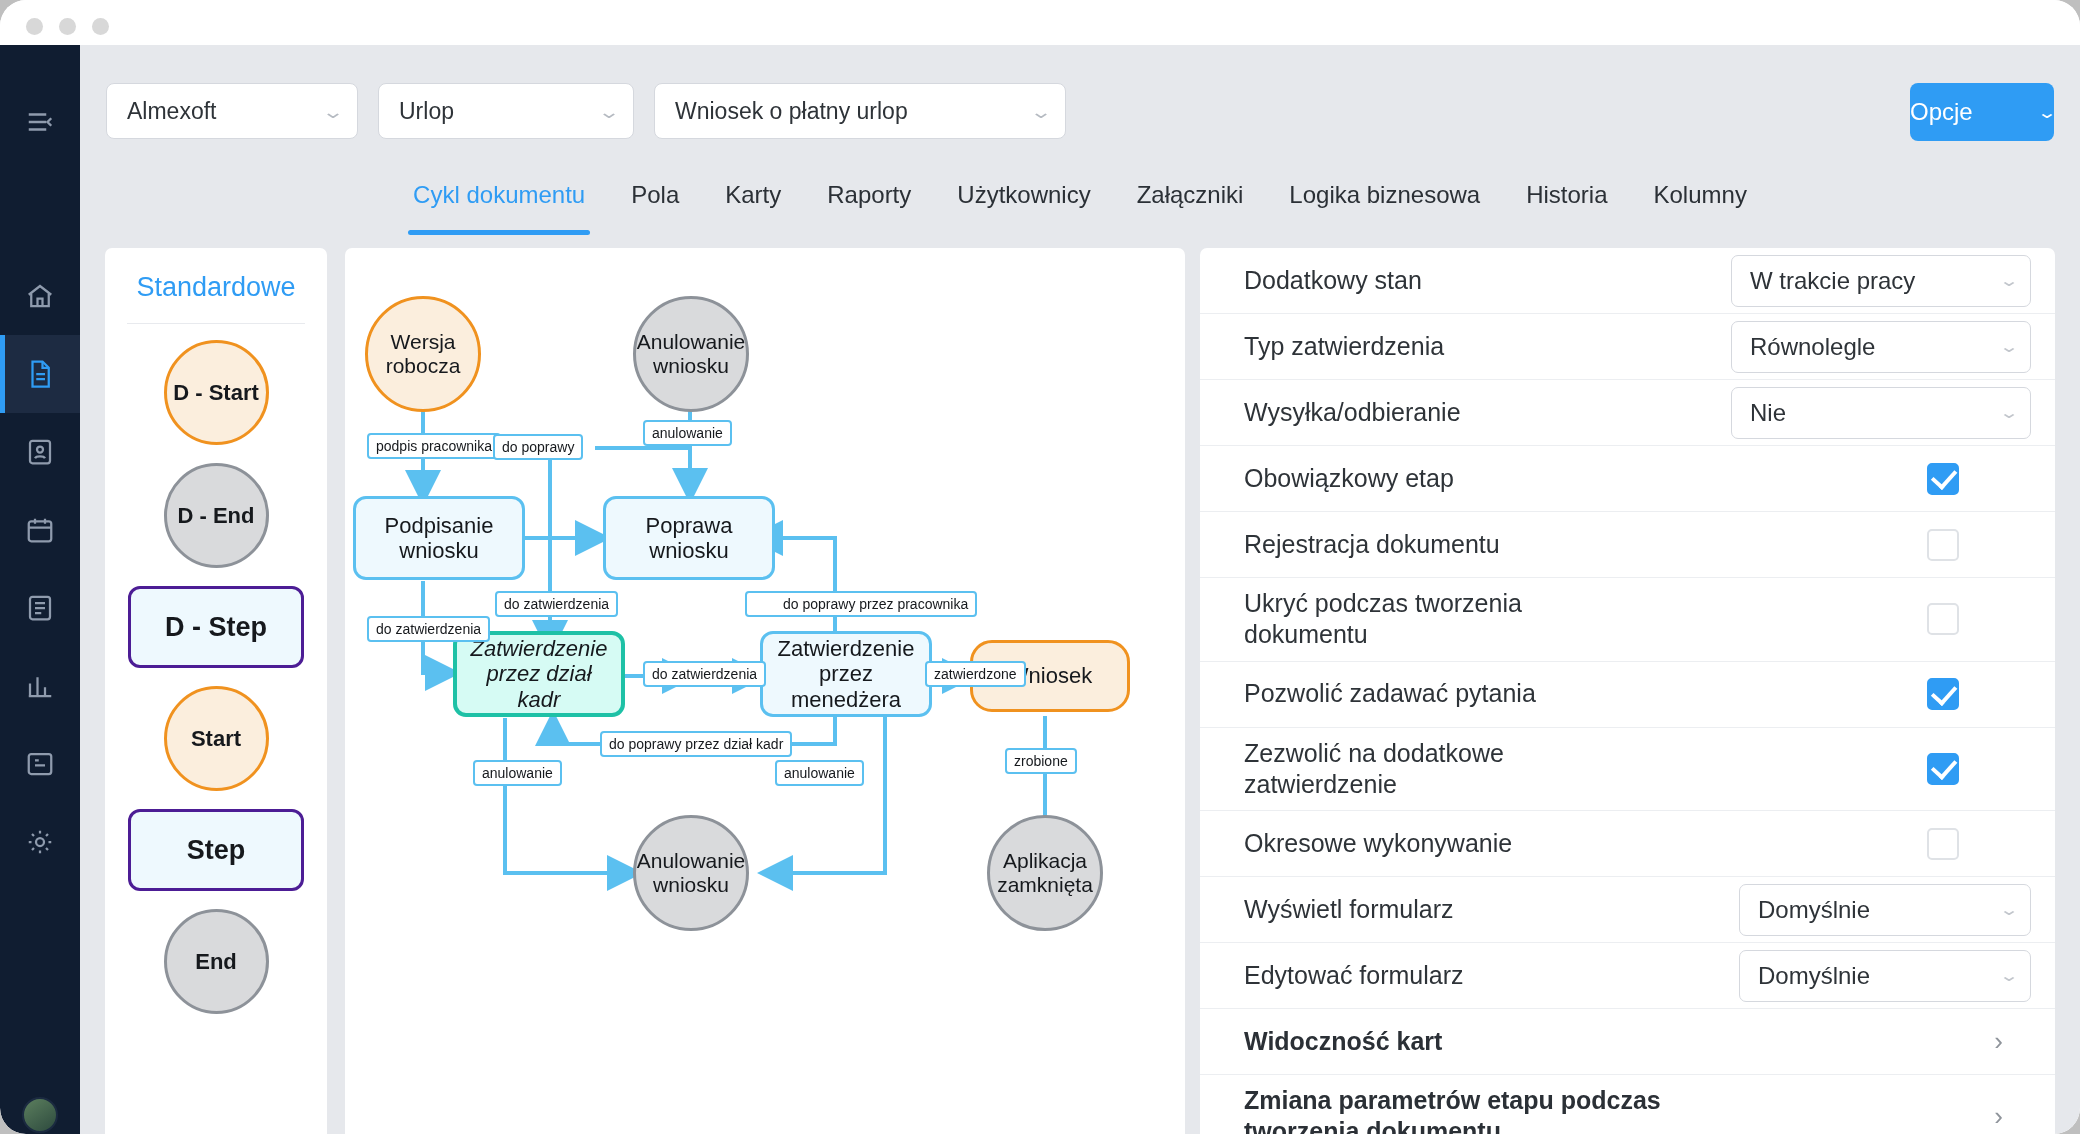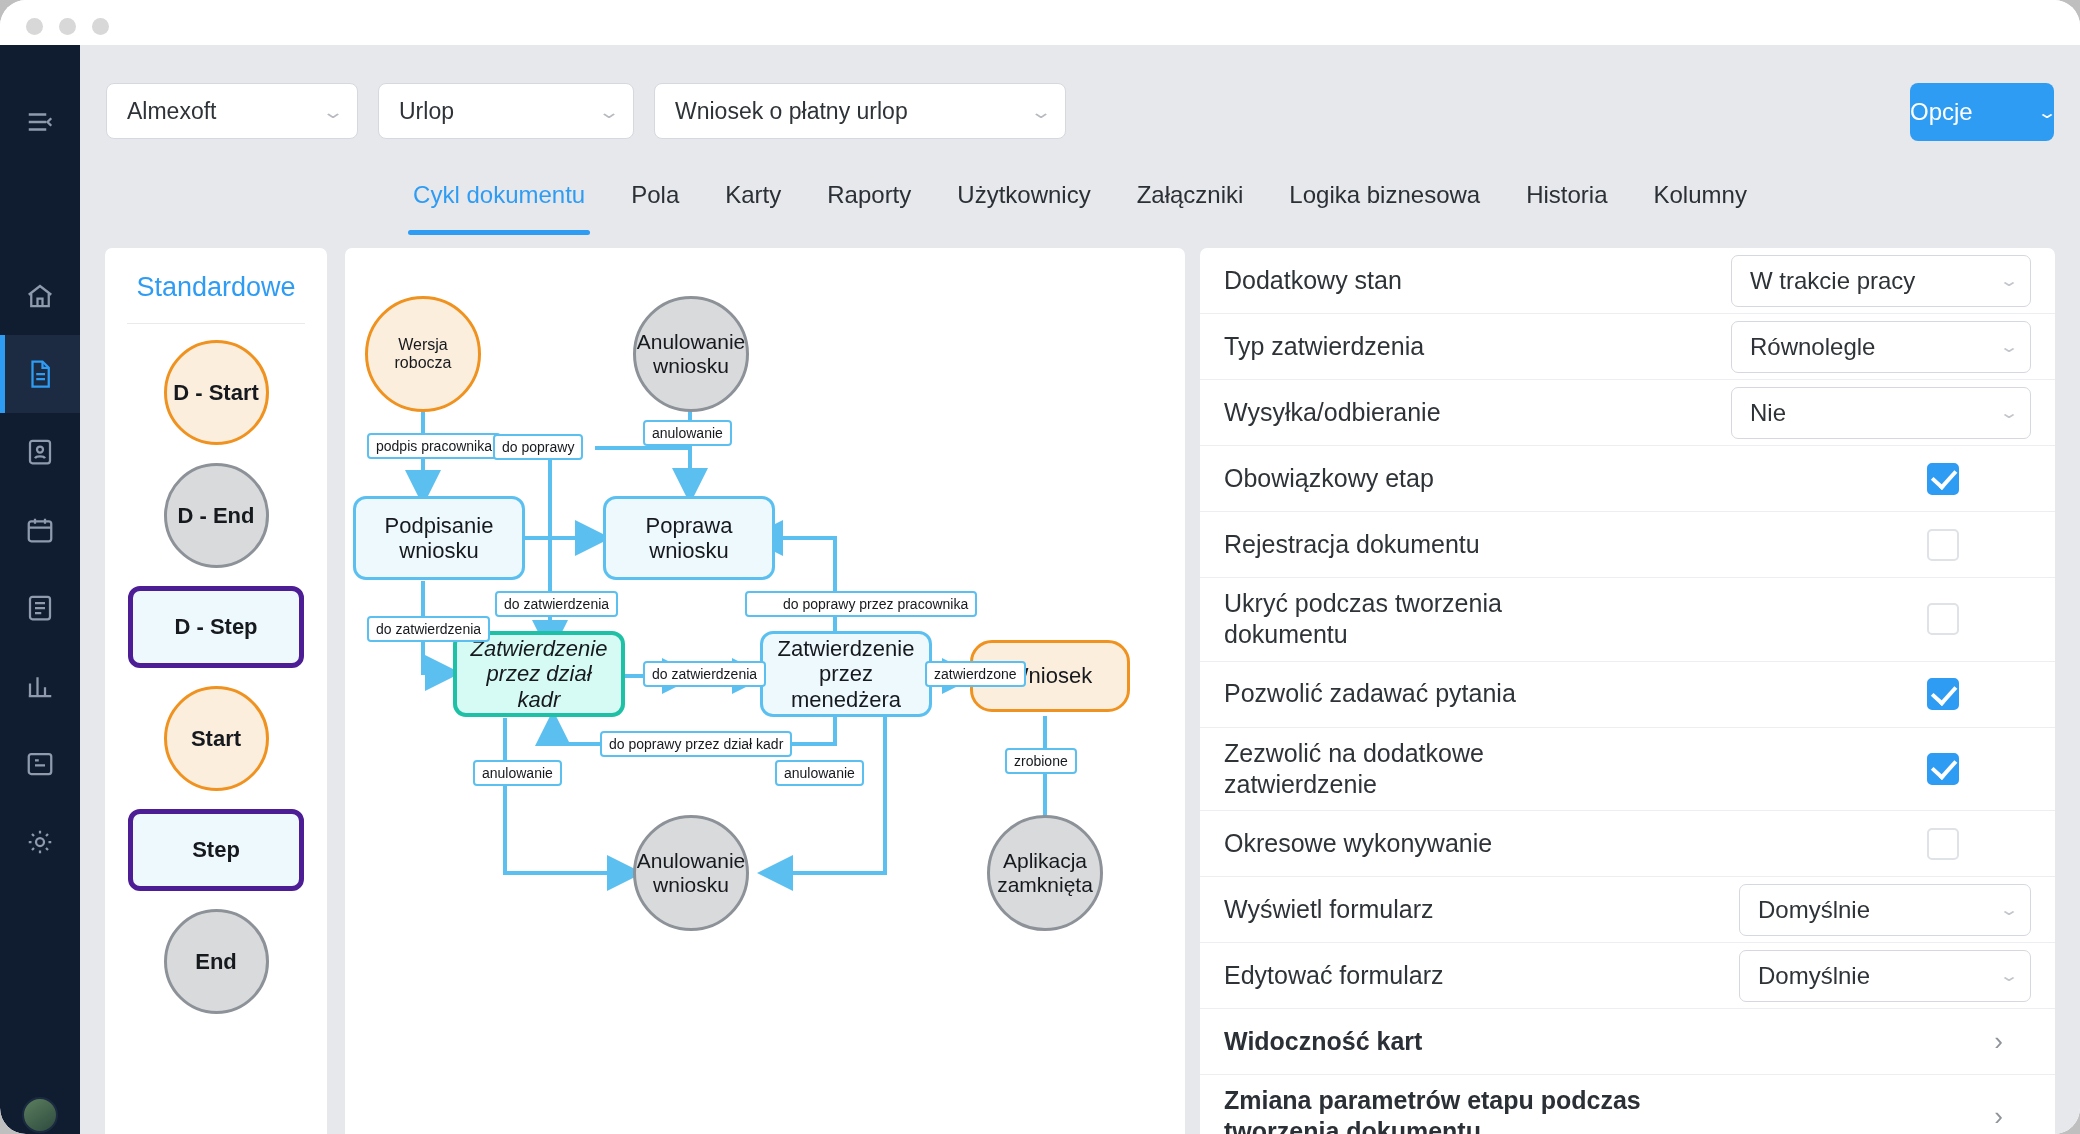--- a/index.html
+++ b/index.html
@@ -105,22 +105,22 @@
   .pal-circle {
     width: 105px; height: 105px; border-radius: 50%;
     display: flex; align-items: center; justify-content: center;
     font-size: 22px; font-weight: bold; color: #16191d; text-align: center;
   }
   .pal-circle.orange { background: #fbeedd; border: 3px solid #f0921f; }
   .pal-circle.grey   { background: #d9dadc; border: 3px solid #8d9299; }
   .pal-rect {
     width: 176px; height: 82px; border-radius: 12px;
     display: flex; align-items: center; justify-content: center;
-    font-size: 22px; font-weight: bold; color: #16191d; text-align: center;
-    background: #eef9fe; border: 5px solid #4c1d95;
+    font-size: 27px; font-weight: bold; color: #16191d; text-align: center;
+    background: #eef9fe; border: 3px solid #4c1d95;
   }
 
   
   .canvas {
     position: absolute; left: 265px; top: 203px; width: 840px; height: 900px;
     background: #fff; border-radius: 7px; overflow: hidden;
   }
   .canvas svg { position: absolute; left: 0; top: 0; }
   .nd-label {
     position: absolute; display: flex; align-items: center; justify-content: center;
@@ -135,21 +135,21 @@
 
   
   .settings {
     position: absolute; left: 1120px; top: 203px; width: 855px; height: 900px;
     background: #fff; border-radius: 7px; overflow: hidden;
   }
   .srow {
     display: flex; align-items: center; justify-content: space-between;
     padding: 0 24px; border-bottom: 1px solid #eceef1; min-height: 66px;
   }
-  .srow .lbl { font-size: 25px; color: #2e3338; line-height: 1.25; padding: 10px 0; max-width: 500px; }
+  .srow .lbl { font-size: 25px; color: #2e3338; line-height: 1.25; padding: 10px 0; max-width: 500px; margin-left: 20px; }
   .sselect {
     width: 300px; height: 52px; border: 1px solid #d5d8de; border-radius: 7px;
     display: flex; align-items: center; padding: 0 14px 0 18px;
     font-size: 24px; color: #2e3338; flex: 0 0 auto;
   }
   .sselect .cap { flex: 1; }
   .sselect .chev { color: #c2c6cc; font-size: 17px; }
   .chk {
     width: 32px; height: 32px; border-radius: 5px; border: 2px solid #dfe2e6;
     background: #fff; flex: 0 0 auto; margin-right: 72px;
@@ -315,21 +315,21 @@
           <path d="M490,468 L490,496 L208,496 L208,470" marker-end="url(#ah)"></path>
 
           <path d="M160,470 L160,625 L290,625" marker-end="url(#ah)"></path>
 
           <path d="M540,468 L540,625 L420,625" marker-end="url(#ah)"></path>
 
           <path d="M700,468 L700,610" marker-end="url(#ah)"></path>
         </g>
       </svg>
 
-      <div class="nd-label" style="left:20px;top:48px;width:116px;height:116px;border-radius:50%;background:#fbeedd;border:3px solid #f0921f;font-size:16px;">Wersja robocza</div>
+      <div class="nd-label" style="left:20px;top:48px;width:116px;height:116px;border-radius:50%;background:#fbeedd;border:3px solid #f0921f;font-size:21px;">Wersja robocza</div>
 
       <div class="nd-label" style="left:288px;top:48px;width:116px;height:116px;border-radius:50%;background:#d9dadc;border:3px solid #8d9299;font-size:21px;">Anulowanie wniosku</div>
 
       <div class="nd-label" style="left:8px;top:248px;width:172px;height:84px;border-radius:13px;background:#eef9fe;border:3px solid #5bc0f0;font-size:22px;">Podpisanie wniosku</div>
 
       <div class="nd-label" style="left:258px;top:248px;width:172px;height:84px;border-radius:13px;background:#eef9fe;border:3px solid #5bc0f0;font-size:22px;">Poprawa wniosku</div>
 
       <div class="nd-label" style="left:108px;top:383px;width:172px;height:86px;border-radius:13px;background:#d6fbf4;border:4px solid #1ec1a6;font-size:22px;padding:0 6px;font-style:italic;">Zatwierdzenie przez dział kadr</div>
 
       <div class="nd-label" style="left:415px;top:383px;width:172px;height:86px;border-radius:13px;background:#eef9fe;border:3px solid #5bc0f0;font-size:22px;padding:16px 6px;">Zatwierdzenie przez menedżera</div>

